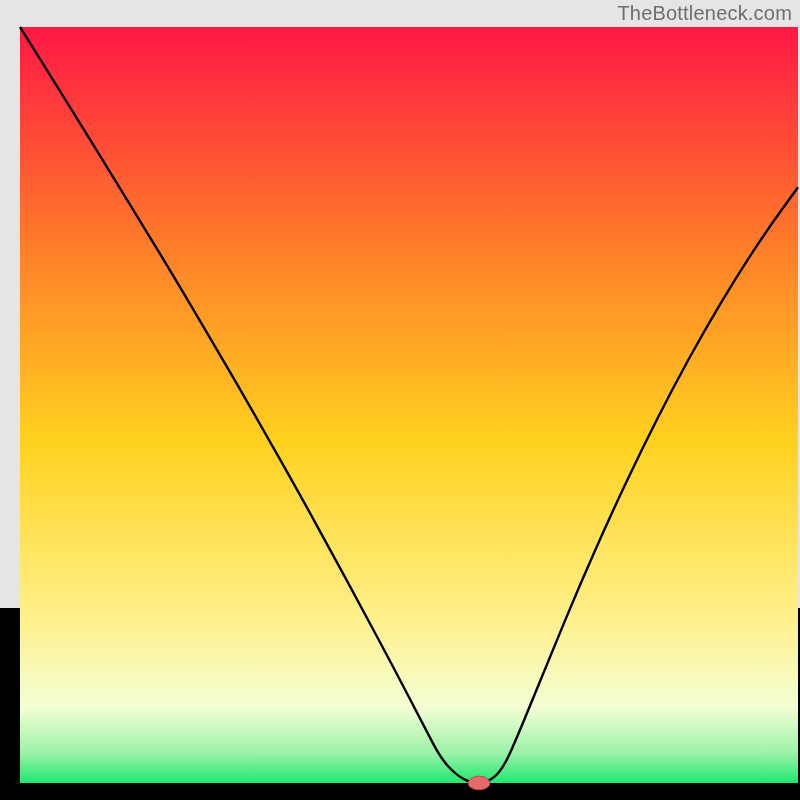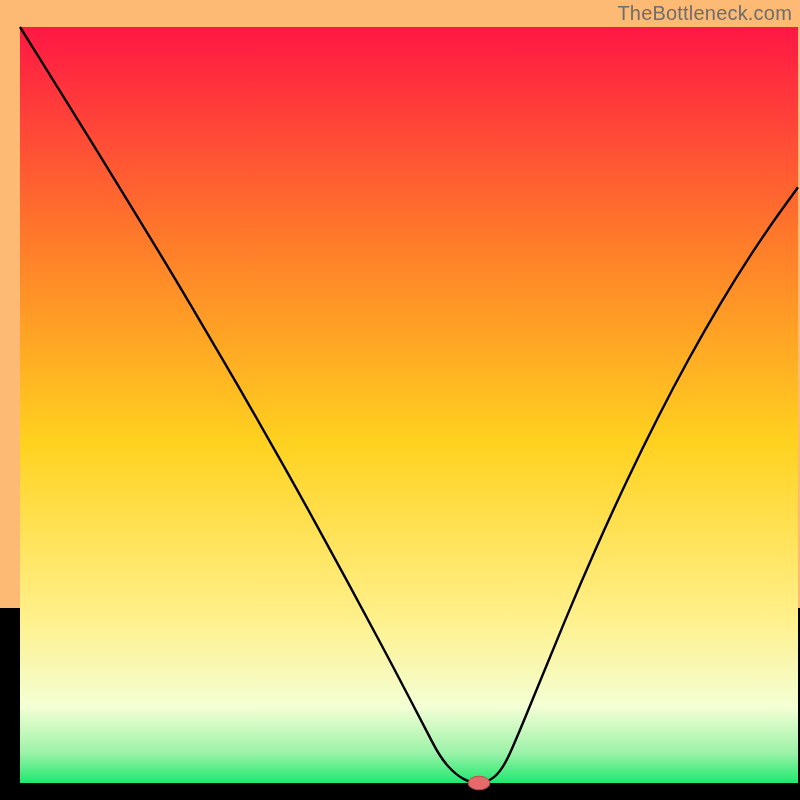--- a/index.html
+++ b/index.html
@@ -8,21 +8,21 @@
     width: 800px;
     height: 800px;
     background: #000;
     overflow: hidden;
     font-family: Arial, Helvetica, sans-serif;
   }
   .frame {
     position: relative;
     width: 800px;
     height: 608px;
-    background: #fdba74;
+    background: #e5e5e5;
     text-align: right;
   }
   .watermark {
     position: absolute;
     top: 2px;
     right: 8px;
     color: #6d6d6d;
     font-size: 20px;
     font-weight: 500;
     z-index: 20;

